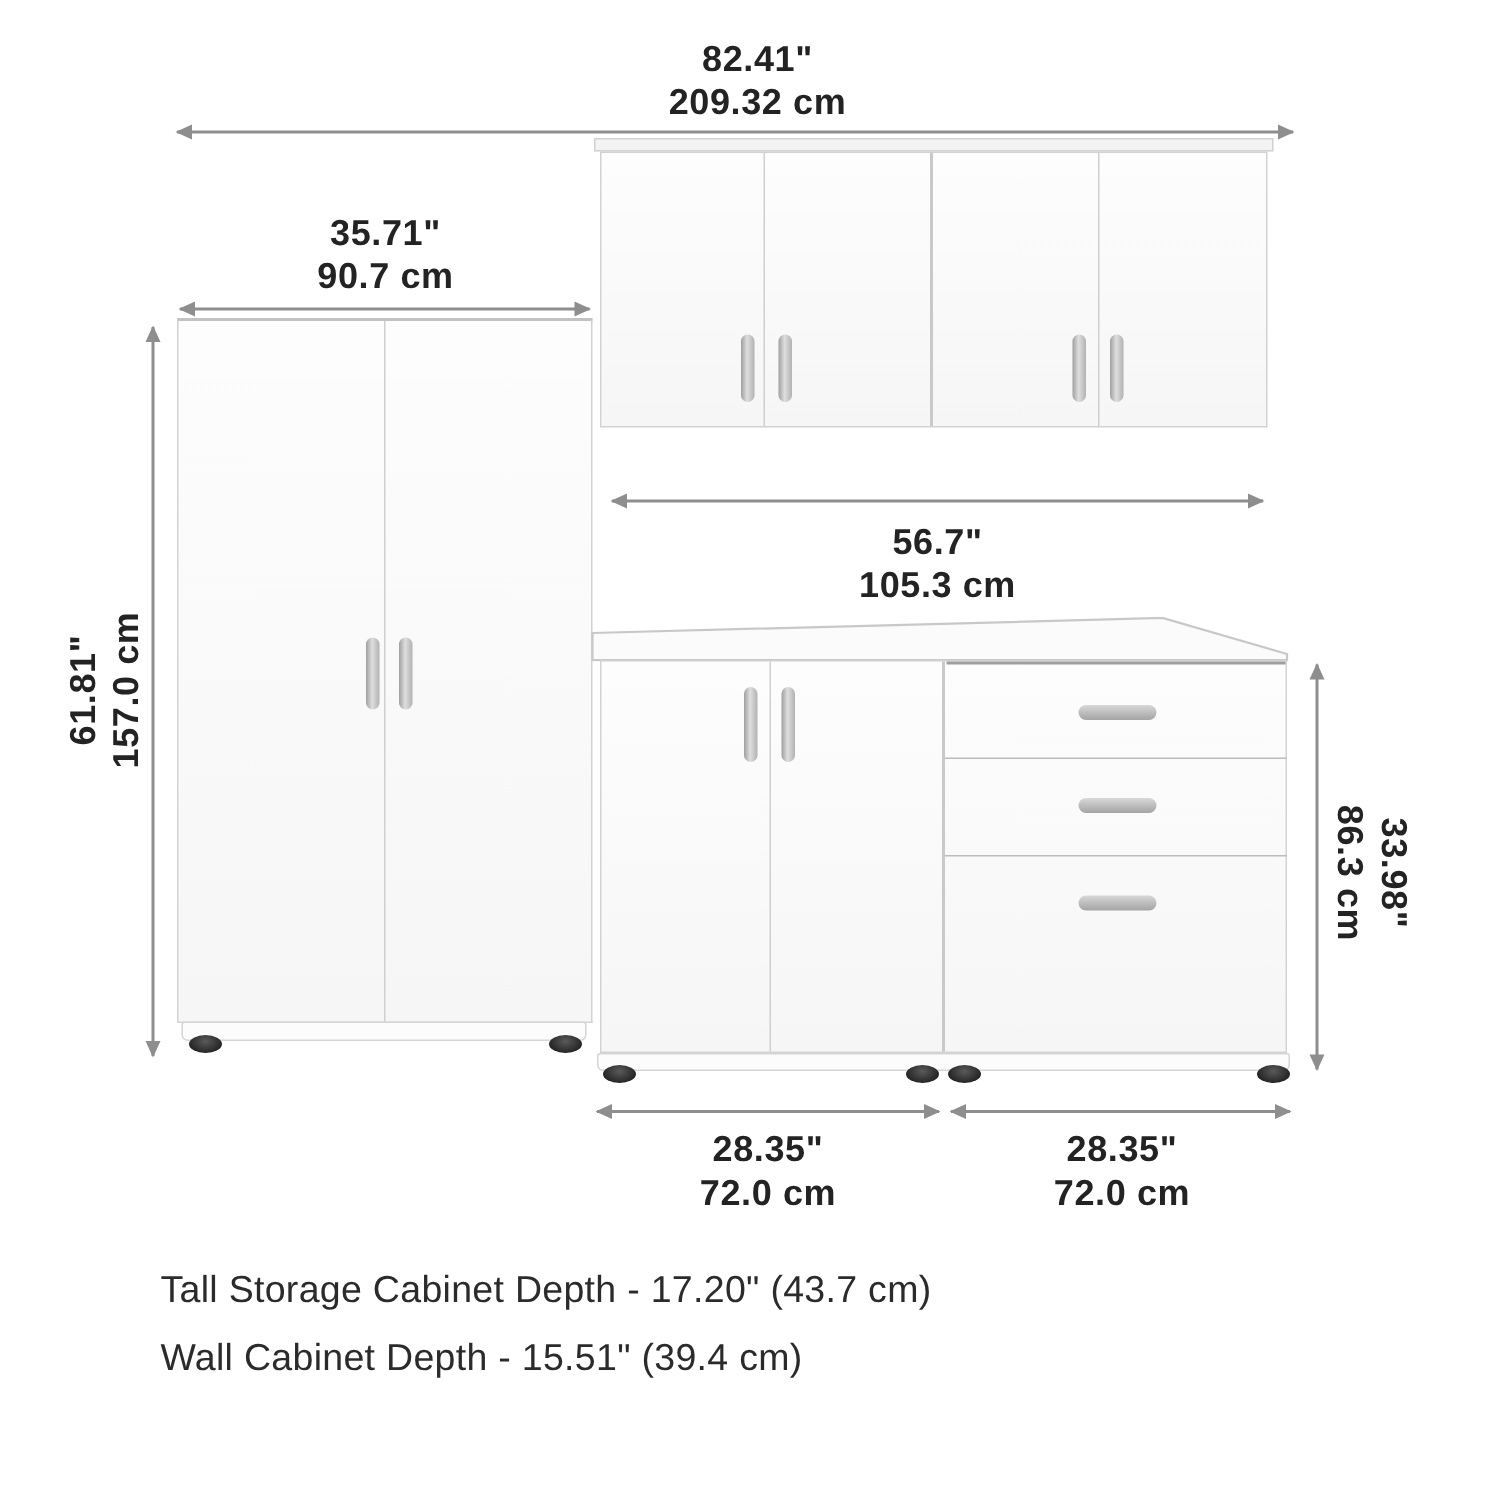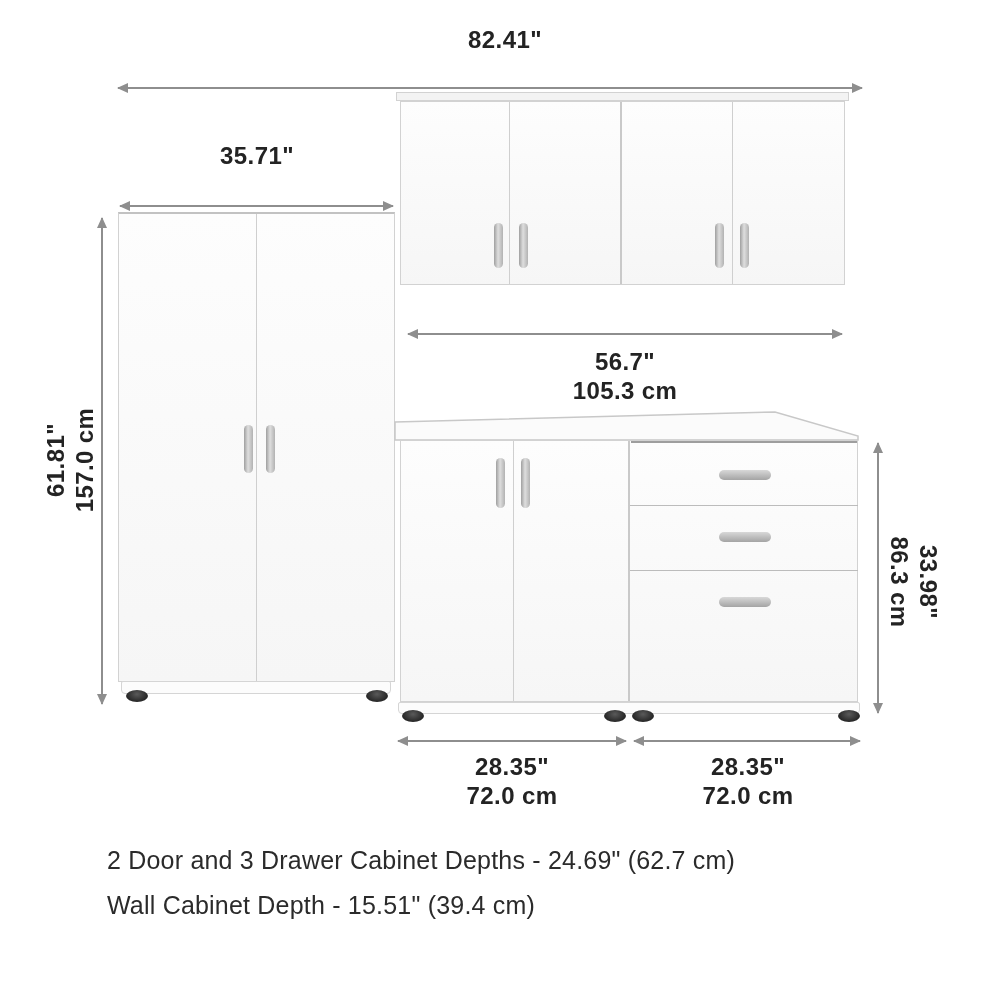--- a/index.html
+++ b/index.html
@@ -44,24 +44,26 @@
   .notes{position:absolute;left:107px;top:838px;font-size:25px;line-height:45px;
     color:#2b2b2b;letter-spacing:.2px;}
 </style>
 </head>
 <body>
 
 <div class="canvas">
 
   <div class="dim-label" style="left:350px;top:25px;width:310px">
     <div>82.41"</div>
+    <div>209.32 cm</div>
   </div>
 
   <div class="dim-label" style="left:132px;top:141px;width:250px">
     <div>35.71"</div>
+    <div>90.7 cm</div>
   </div>
 
   <div class="dim-label" style="left:500px;top:347px;width:250px">
     <div>56.7"</div>
     <div>105.3 cm</div>
   </div>
 
   <div class="dim-label rot-ccw" style="left:70px;top:460px">
     <div>61.81"</div>
     <div>157.0 cm</div>
@@ -125,17 +127,17 @@
     <div class="handle-h" style="left:318px;top:91px"></div>
     <div class="handle-h" style="left:318px;top:156px"></div>
   </div>
   <div class="kick" style="left:398px;top:702px;width:462px;height:12px"></div>
   <div class="foot" style="left:402px;top:710px"></div>
   <div class="foot" style="left:604px;top:710px"></div>
   <div class="foot" style="left:632px;top:710px"></div>
   <div class="foot" style="left:838px;top:710px"></div>
 
   <div class="notes">
-    <div>2 Door and 3 Drawer Cabinet Depths - 24.69" (62.7 cm)</div>
+    <div>Tall Storage Cabinet Depth - 17.20" (43.7 cm)</div>
     <div>Wall Cabinet Depth - 15.51" (39.4 cm)</div>
   </div>
 
 </div>
 
 </body></html>

